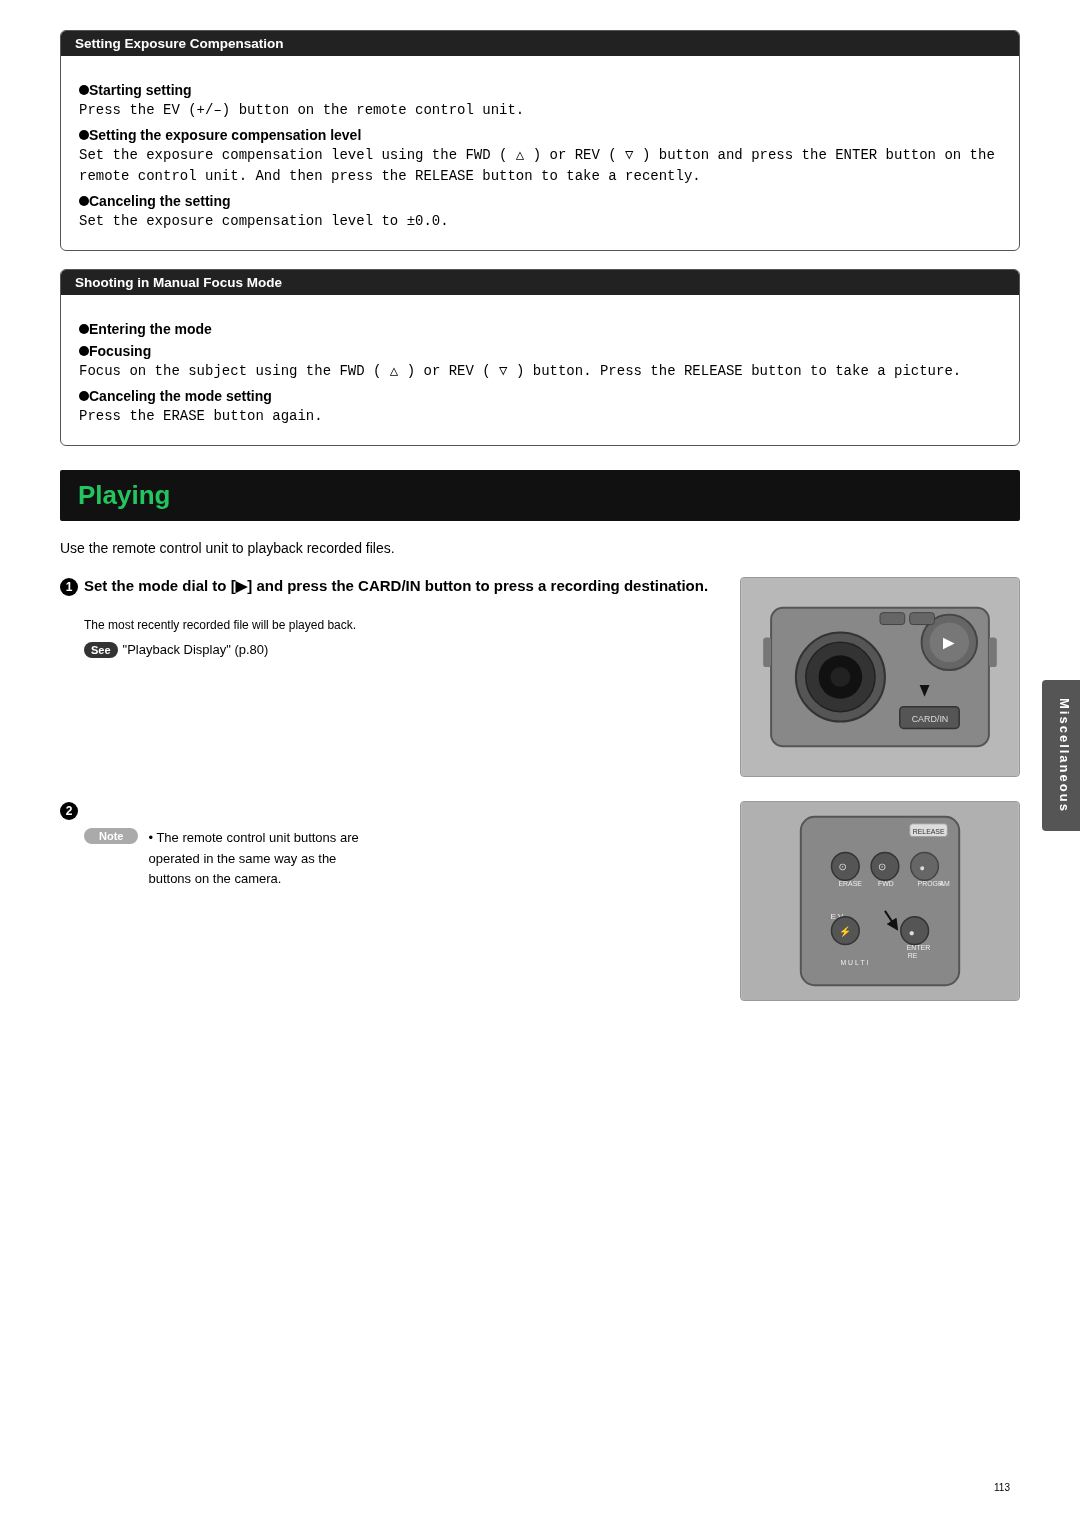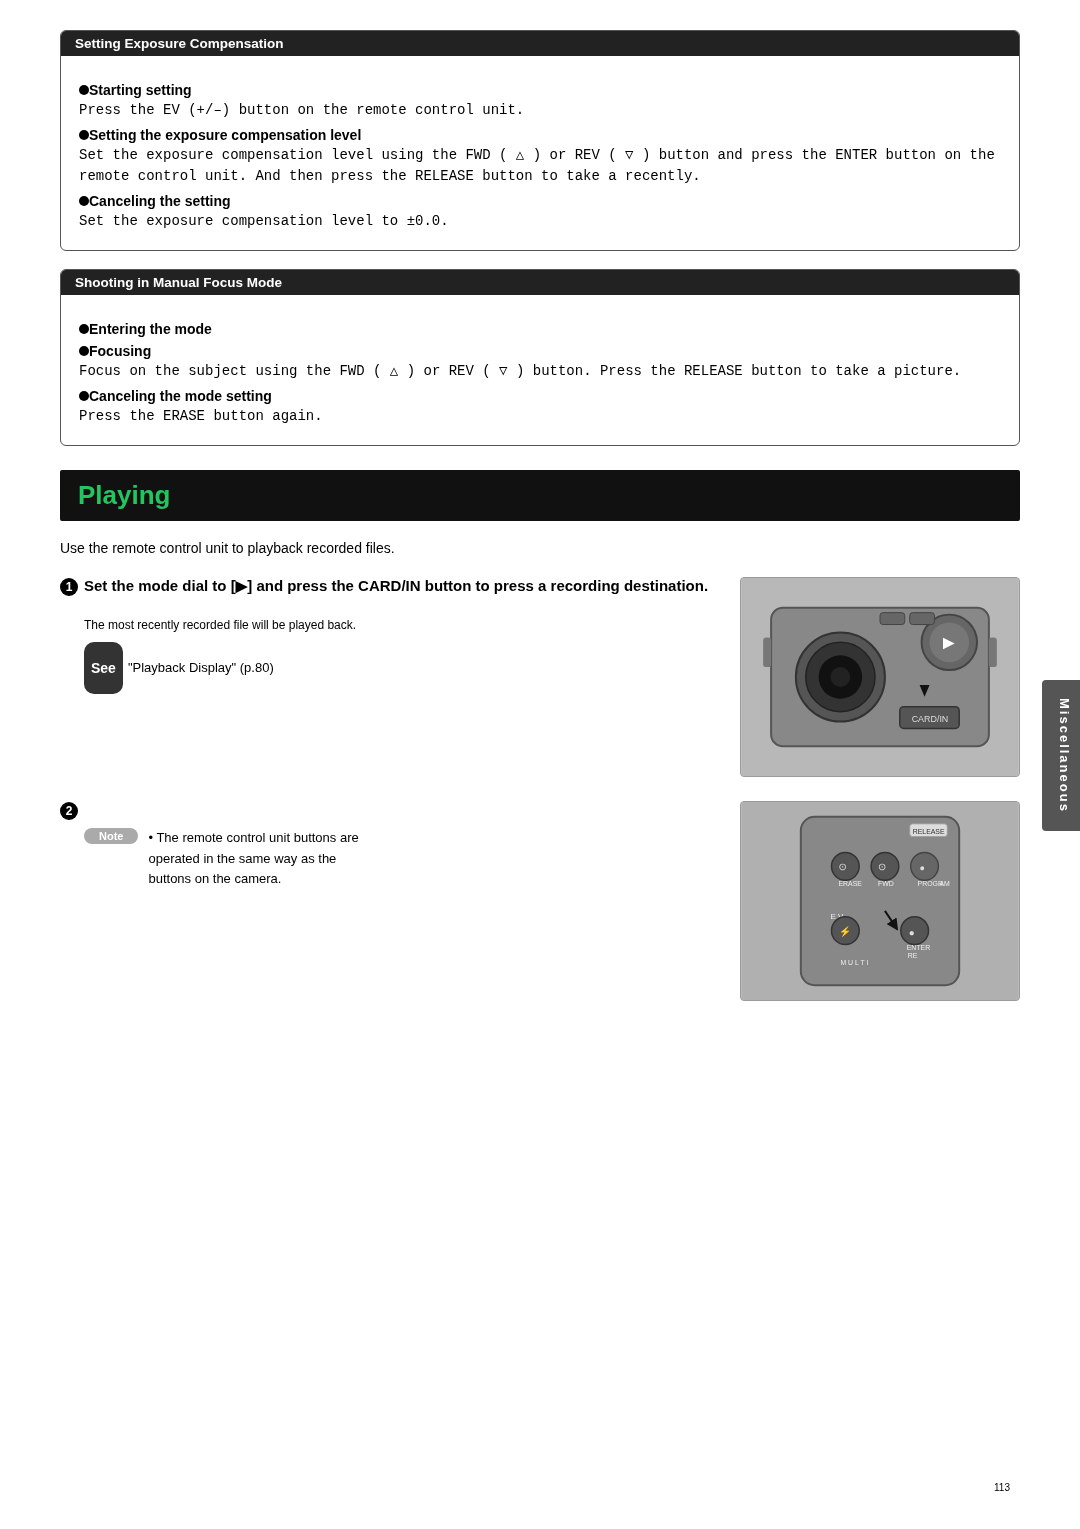--- a/index.html
+++ b/index.html
@@ -135,23 +135,23 @@
       font-size: 12px;
       line-height: 1.6;
       margin-top: 20px;
     }
 
     .see-badge {
       display: inline-flex;
       align-items: center;
       background: #333;
       color: #fff;
-      font-size: 14px;
-      font-weight: bold;
-      padding: 18px 7px;
+      font-size: 11px;
+      font-weight: bold;
+      padding: 2px 7px;
       border-radius: 10px;
       margin-right: 5px;
     }
 
     .note-badge {
       display: inline-flex;
       align-items: center;
       background: #aaa;
       color: #fff;
       font-size: 11px;

